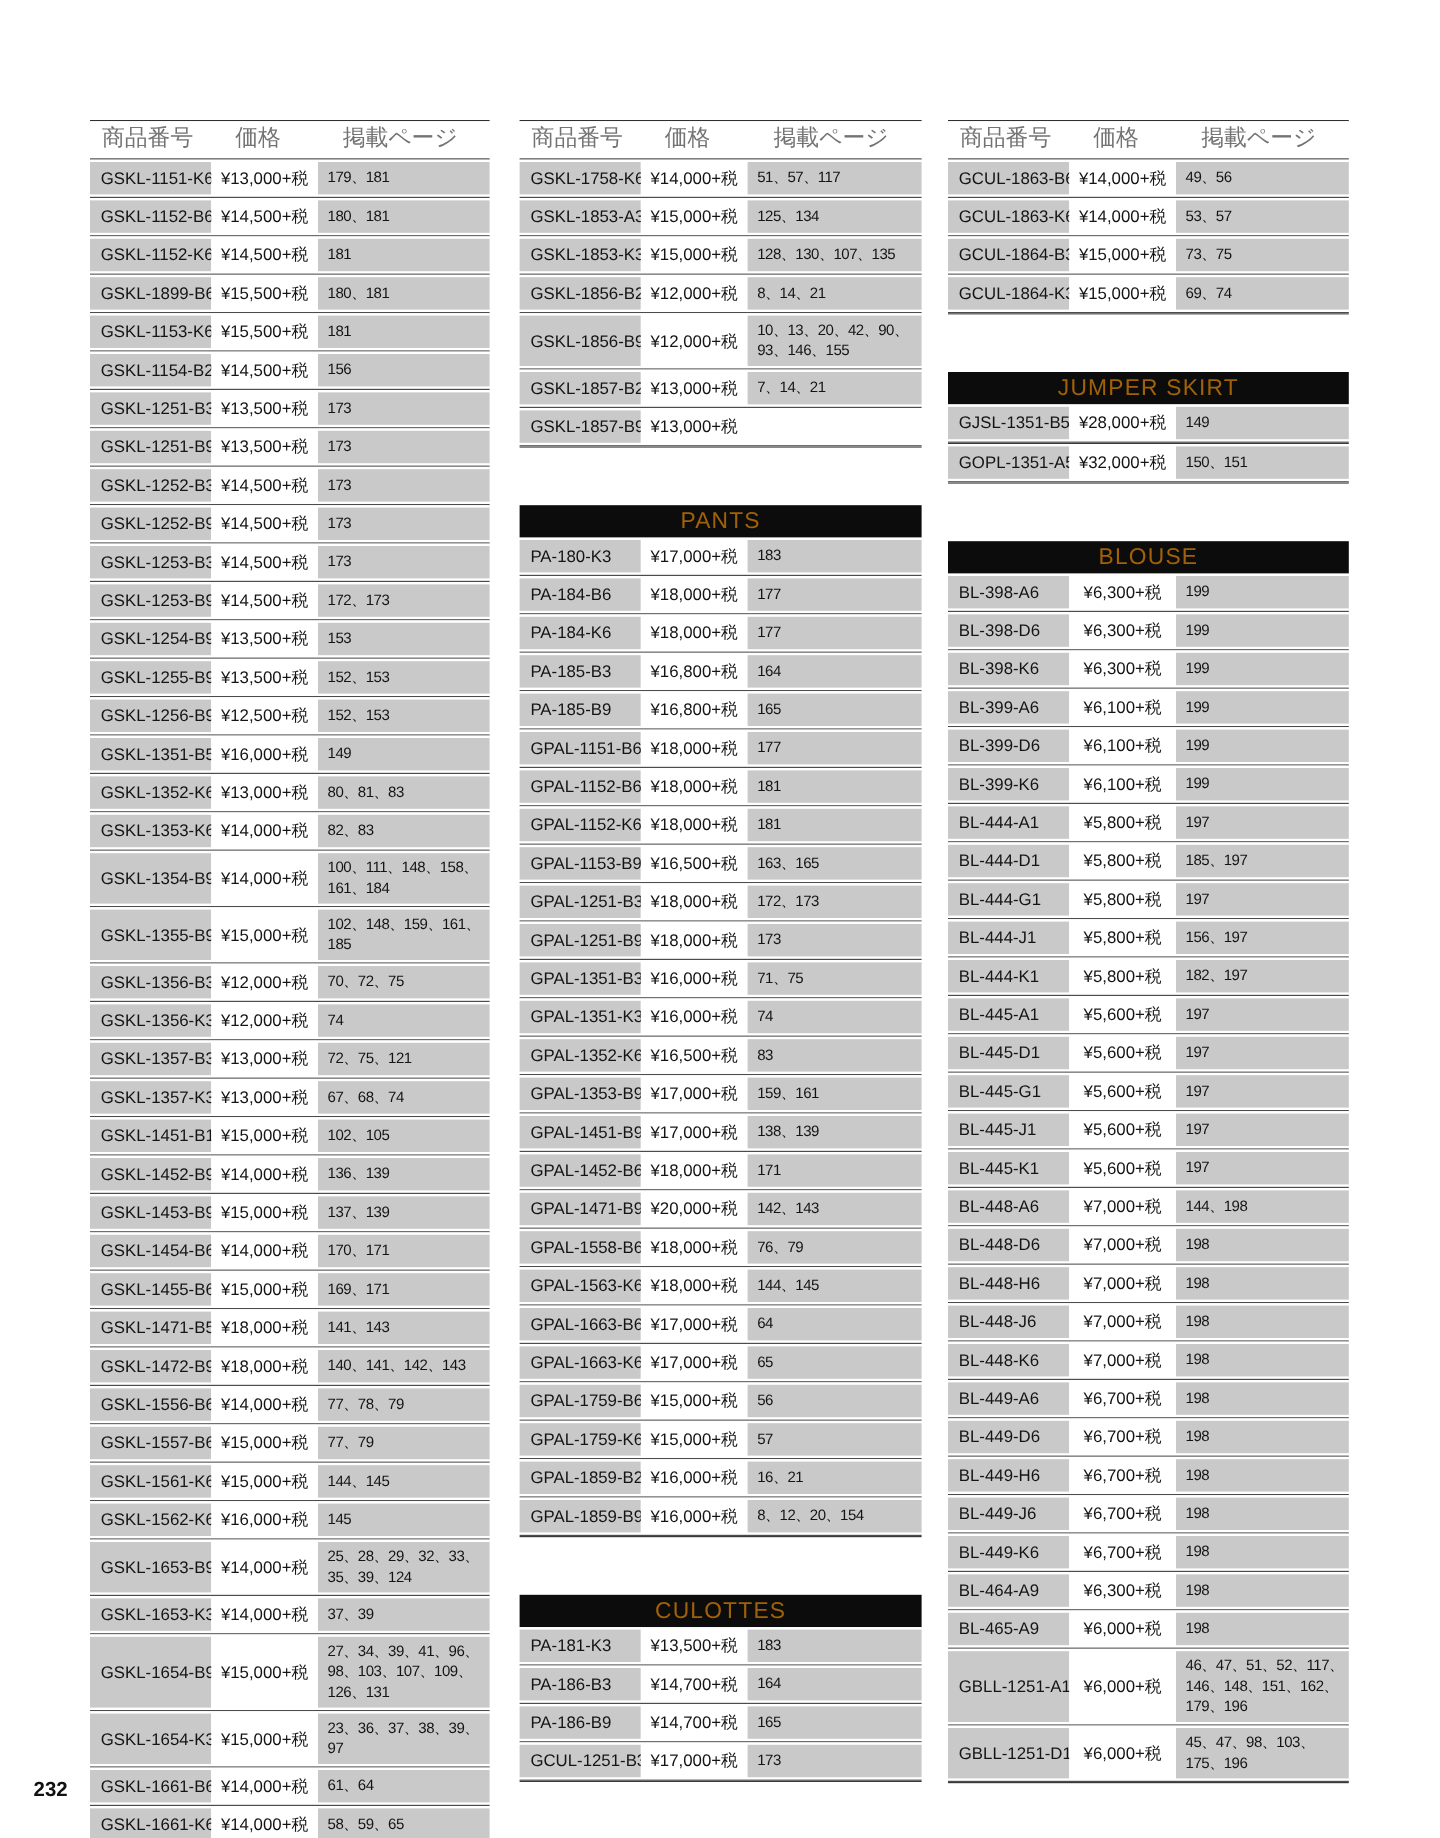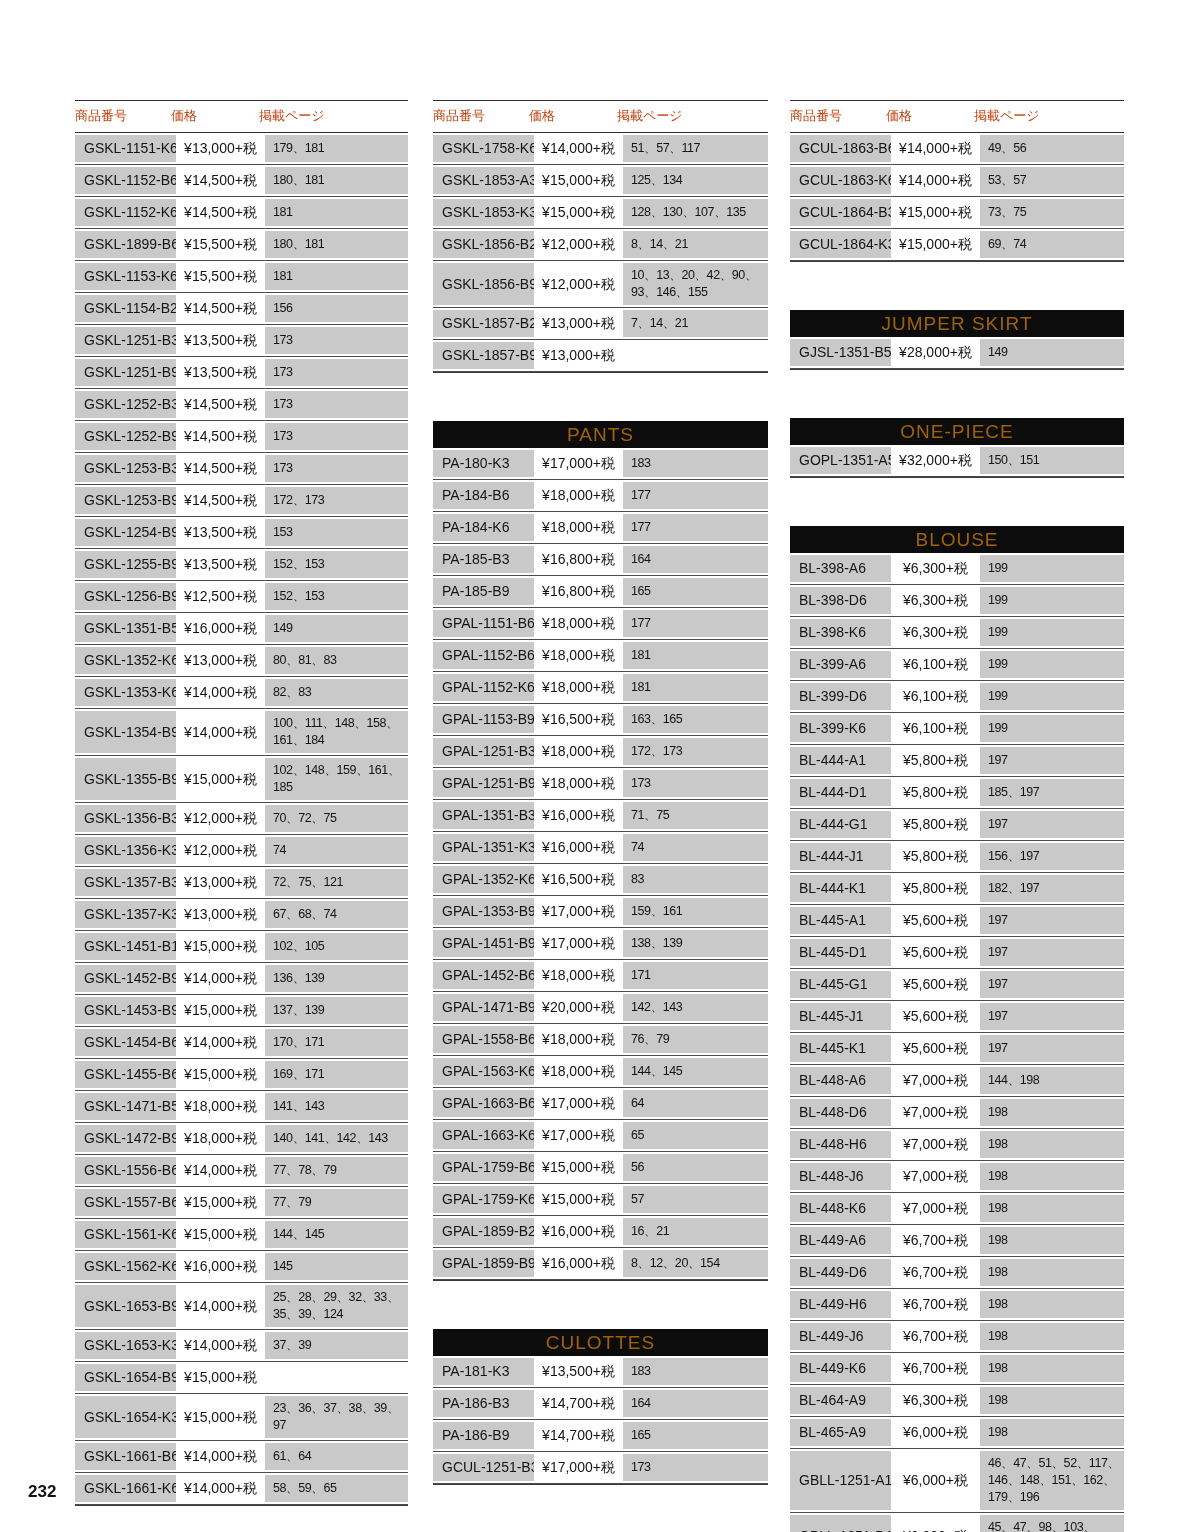--- a/index.html
+++ b/index.html
@@ -13,21 +13,21 @@
   }
   .col { position:absolute; top:100px; }
   #col-0 { left:75px;  width:333px; }
   #col-1 { left:433px; width:335px; }
   #col-2 { left:790px; width:334px; }
 
   .jtable { border-bottom:1px solid #3a3a3a; }
   .jtable.with-head { border-top:1px solid #2f2f2f; }
 
   .t-head { display:flex; background:#fff; padding:7px 0 8px; border-bottom:1px solid #2f2f2f; }
-  .t-head > div { font-size:13px; line-height:16px; text-align:left; color:#c2410c; }
+  .t-head > div { font-size:19px; line-height:16px; text-align:center; color:#737373; }
   .c-code-h  { width:96px; }
   .c-price-h { width:88px; }
   .c-pages-h { flex:1; }
 
   .t-row { display:flex; align-items:stretch; border-bottom:1px solid #4c4c4c; padding:2px 0; background:#fff; }
   .t-row > div { display:flex; align-items:center; }
   .c-code {
     width:90px; background:#c9c9c9;
     padding:4px 2px 4px 9px;
     font-size:14px; line-height:19px; color:#141414;
@@ -250,20 +250,21 @@
           <div class="c-pages">25、28、29、32、33、35、39、124</div>
         </div>
         <div class="t-row">
           <div class="c-code">GSKL-1653-K3</div>
           <div class="c-price">¥14,000+税</div>
           <div class="c-pages">37、39</div>
         </div>
         <div class="t-row">
           <div class="c-code">GSKL-1654-B9</div>
           <div class="c-price">¥15,000+税</div>
+          <div class="c-pages">27、34、39、41、96、98、103、107、109、126、131</div>
         </div>
         <div class="t-row">
           <div class="c-code">GSKL-1654-K3</div>
           <div class="c-price">¥15,000+税</div>
           <div class="c-pages">23、36、37、38、39、97</div>
         </div>
         <div class="t-row">
           <div class="c-code">GSKL-1661-B6</div>
           <div class="c-price">¥14,000+税</div>
           <div class="c-pages">61、64</div>
@@ -503,21 +504,20 @@
         </div>
       </div>
       <div class="section-bar">JUMPER SKIRT</div>
       <div class="jtable">
         <div class="t-row">
           <div class="c-code">GJSL-1351-B5</div>
           <div class="c-price">¥28,000+税</div>
           <div class="c-pages">149</div>
         </div>
       </div>
-      <div class="section-bar">ONE-PIECE</div>
       <div class="jtable">
         <div class="t-row">
           <div class="c-code">GOPL-1351-A5</div>
           <div class="c-price">¥32,000+税</div>
           <div class="c-pages">150、151</div>
         </div>
       </div>
       <div class="section-bar">BLOUSE</div>
       <div class="jtable">
         <div class="t-row">

